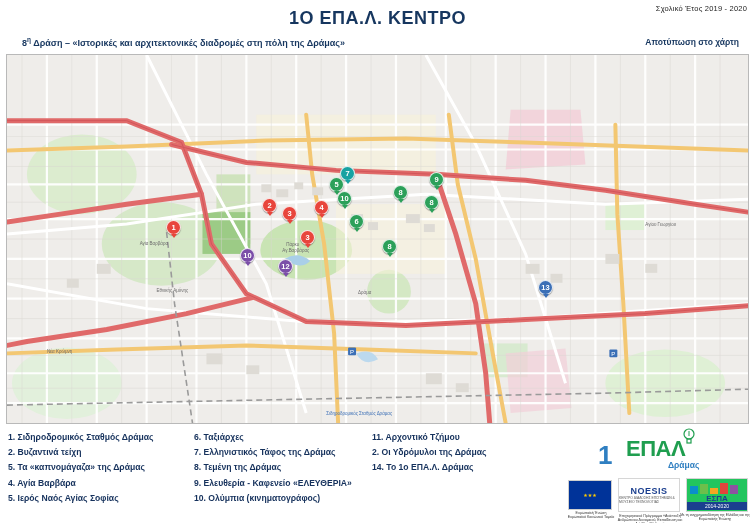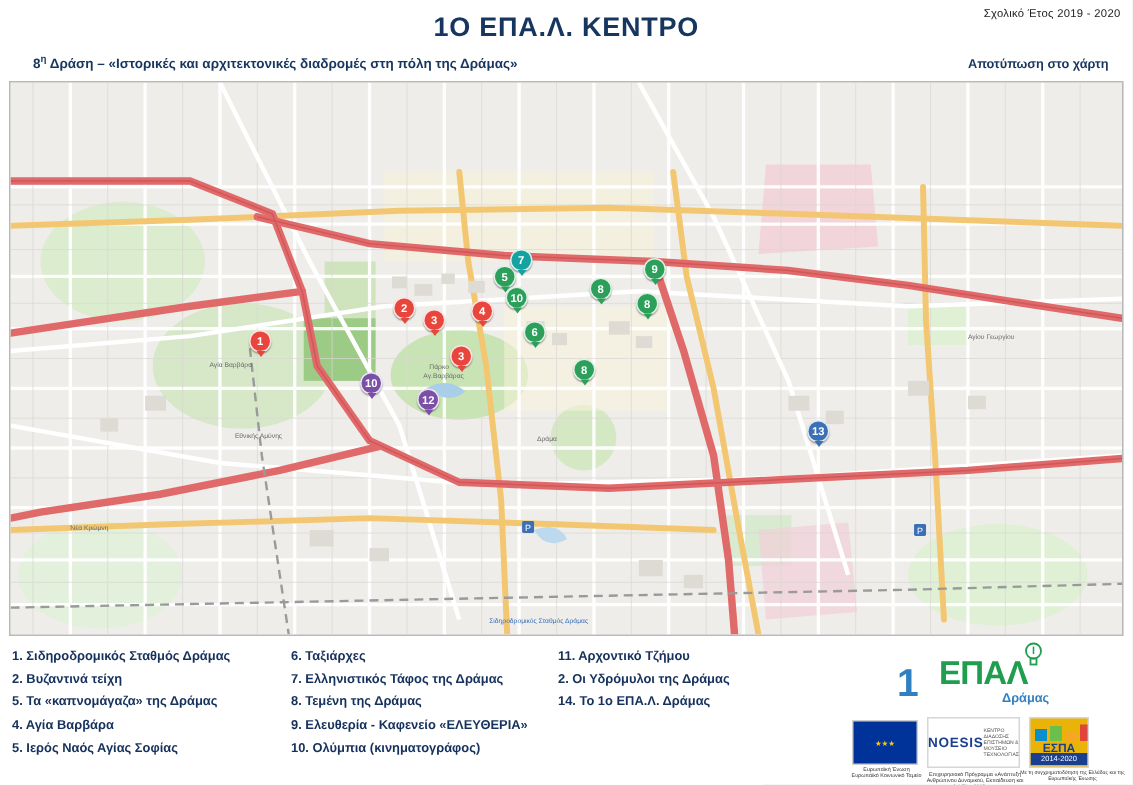--- a/index.html
+++ b/index.html
@@ -135,32 +135,32 @@
     display:flex; align-items:center; justify-content:center;
   }
   .eu-caption {
     position:absolute; left:0; top:37px; width:50px;
     font-size:3.6px; color:#333; text-align:center; line-height:1.15;
   }
   .noesis {
     position:absolute; left:52px; top:4px;
     width:62px; height:34px;
     border:1px solid #d6d6d6; background:#fff;
-    display:flex; flex-direction:row; align-items:center; justify-content:center;
+    display:flex; flex-direction:column; align-items:center; justify-content:center;
   }
   .noesis-word { font-size:9px; font-weight:bold; color:#1b3f8f; letter-spacing:0.5px; }
   .noesis-sub { font-size:3.4px; color:#555; }
   .noesis-caption {
     position:absolute; left:50px; top:40px; width:68px;
     font-size:3.6px; color:#333; text-align:center; line-height:1.15;
   }
   .espa-box {
     position:absolute; left:120px; top:4px;
-    width:40px; height:34px;
-    background:#eab308; border:1px solid #d6d6d6;
+    width:62px; height:34px;
+    background:#22c55e; border:1px solid #d6d6d6;
     overflow:hidden;
     padding-left:10px;
   }
   .espa-box .bars {
     position:absolute; left:3px; top:3px; width:56px; height:12px;
   }
   .espa-name {
     position:absolute; left:0; right:0; top:15px;
     text-align:center; font-size:8px; font-weight:bold; color:#1b3f8f;
   }

